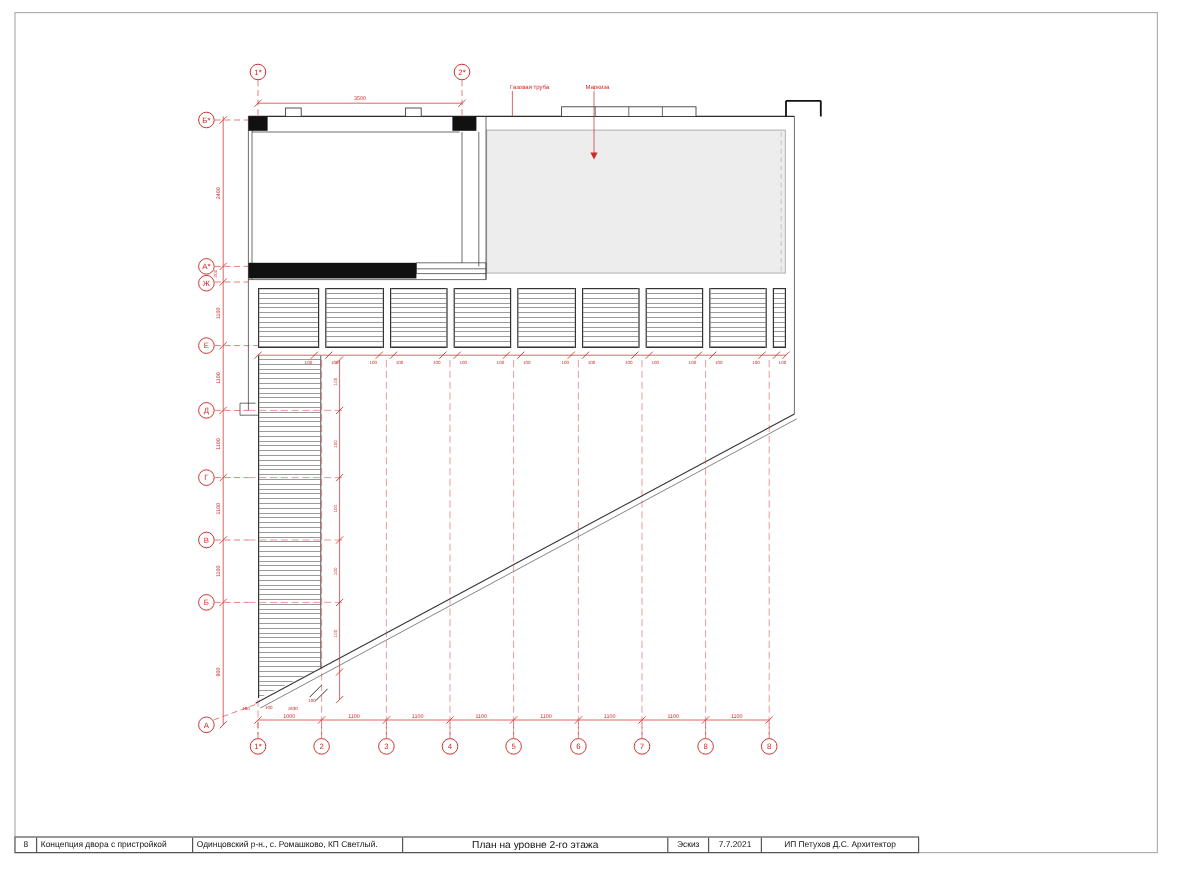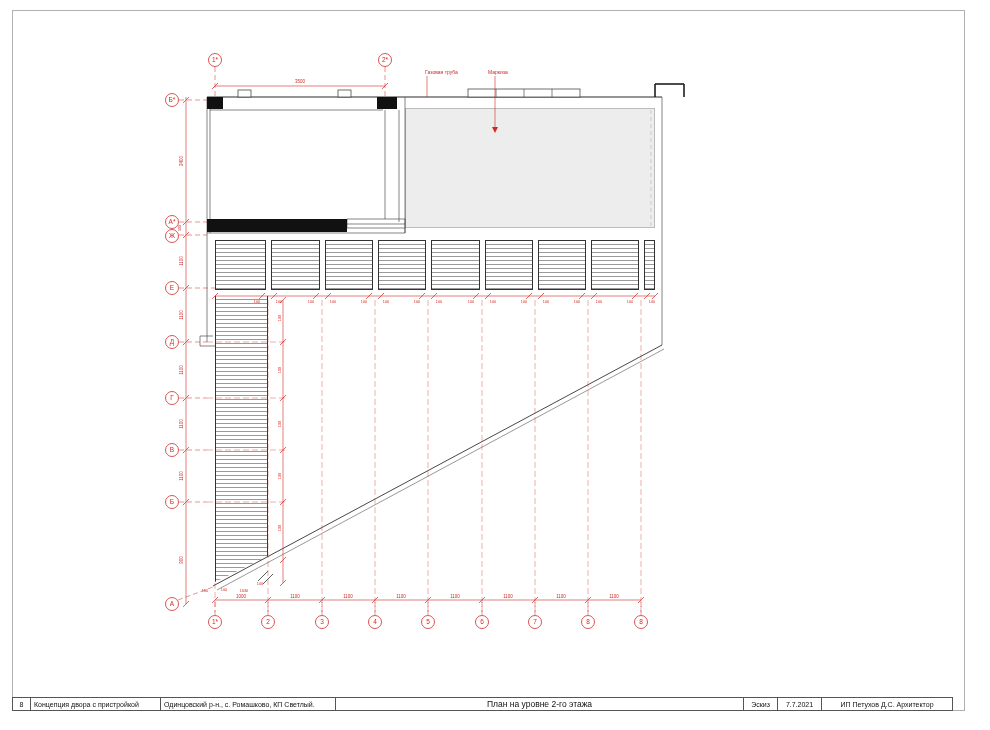--- a/index.html
+++ b/index.html
@@ -21,21 +21,21 @@
     border-left:1px solid #333;border-right:1px solid #333;box-sizing:border-box;
     background:repeating-linear-gradient(180deg,#fff 0,#fff 3.2px,#9a9a9a 3.2px,#9a9a9a 4px);
     clip-path:polygon(0 0,100% 0,100% 91%,0 100%);}
   .overlay{position:absolute;left:0;top:0;pointer-events:none;}
   .axc{fill:#fff;stroke:#cf2a27;stroke-width:0.8;}
   .ax{fill:#cf2a27;font-size:6.5px;text-anchor:middle;}
   .dim{fill:#cf2a27;font-size:4.5px;text-anchor:middle;}
   .dims{fill:#cf2a27;font-size:3.8px;text-anchor:middle;}
   .ann{fill:#cf2a27;font-size:5px;text-anchor:start;}
   
-  .tb{position:absolute;left:12px;top:697px;width:941px;height:14px;
+  .tb{position:absolute;left:12px;top:697px;width:754px;height:14px;
     border:1px solid #555;box-sizing:border-box;display:flex;background:#fff;
     font-size:7px;color:#111;}
   .tb-cell{border-right:1px solid #555;display:flex;align-items:center;
     padding:0 3px;white-space:nowrap;overflow:hidden;box-sizing:border-box;}
   .tb-cell:last-child{border-right:none;}
   .w-num{width:18px;justify-content:center;}
   .w-proj{width:130px;}
   .w-loc{width:175px;}
   .w-title{flex:1;justify-content:center;font-size:8.5px;}
   .w-stage{width:34px;justify-content:center;}

